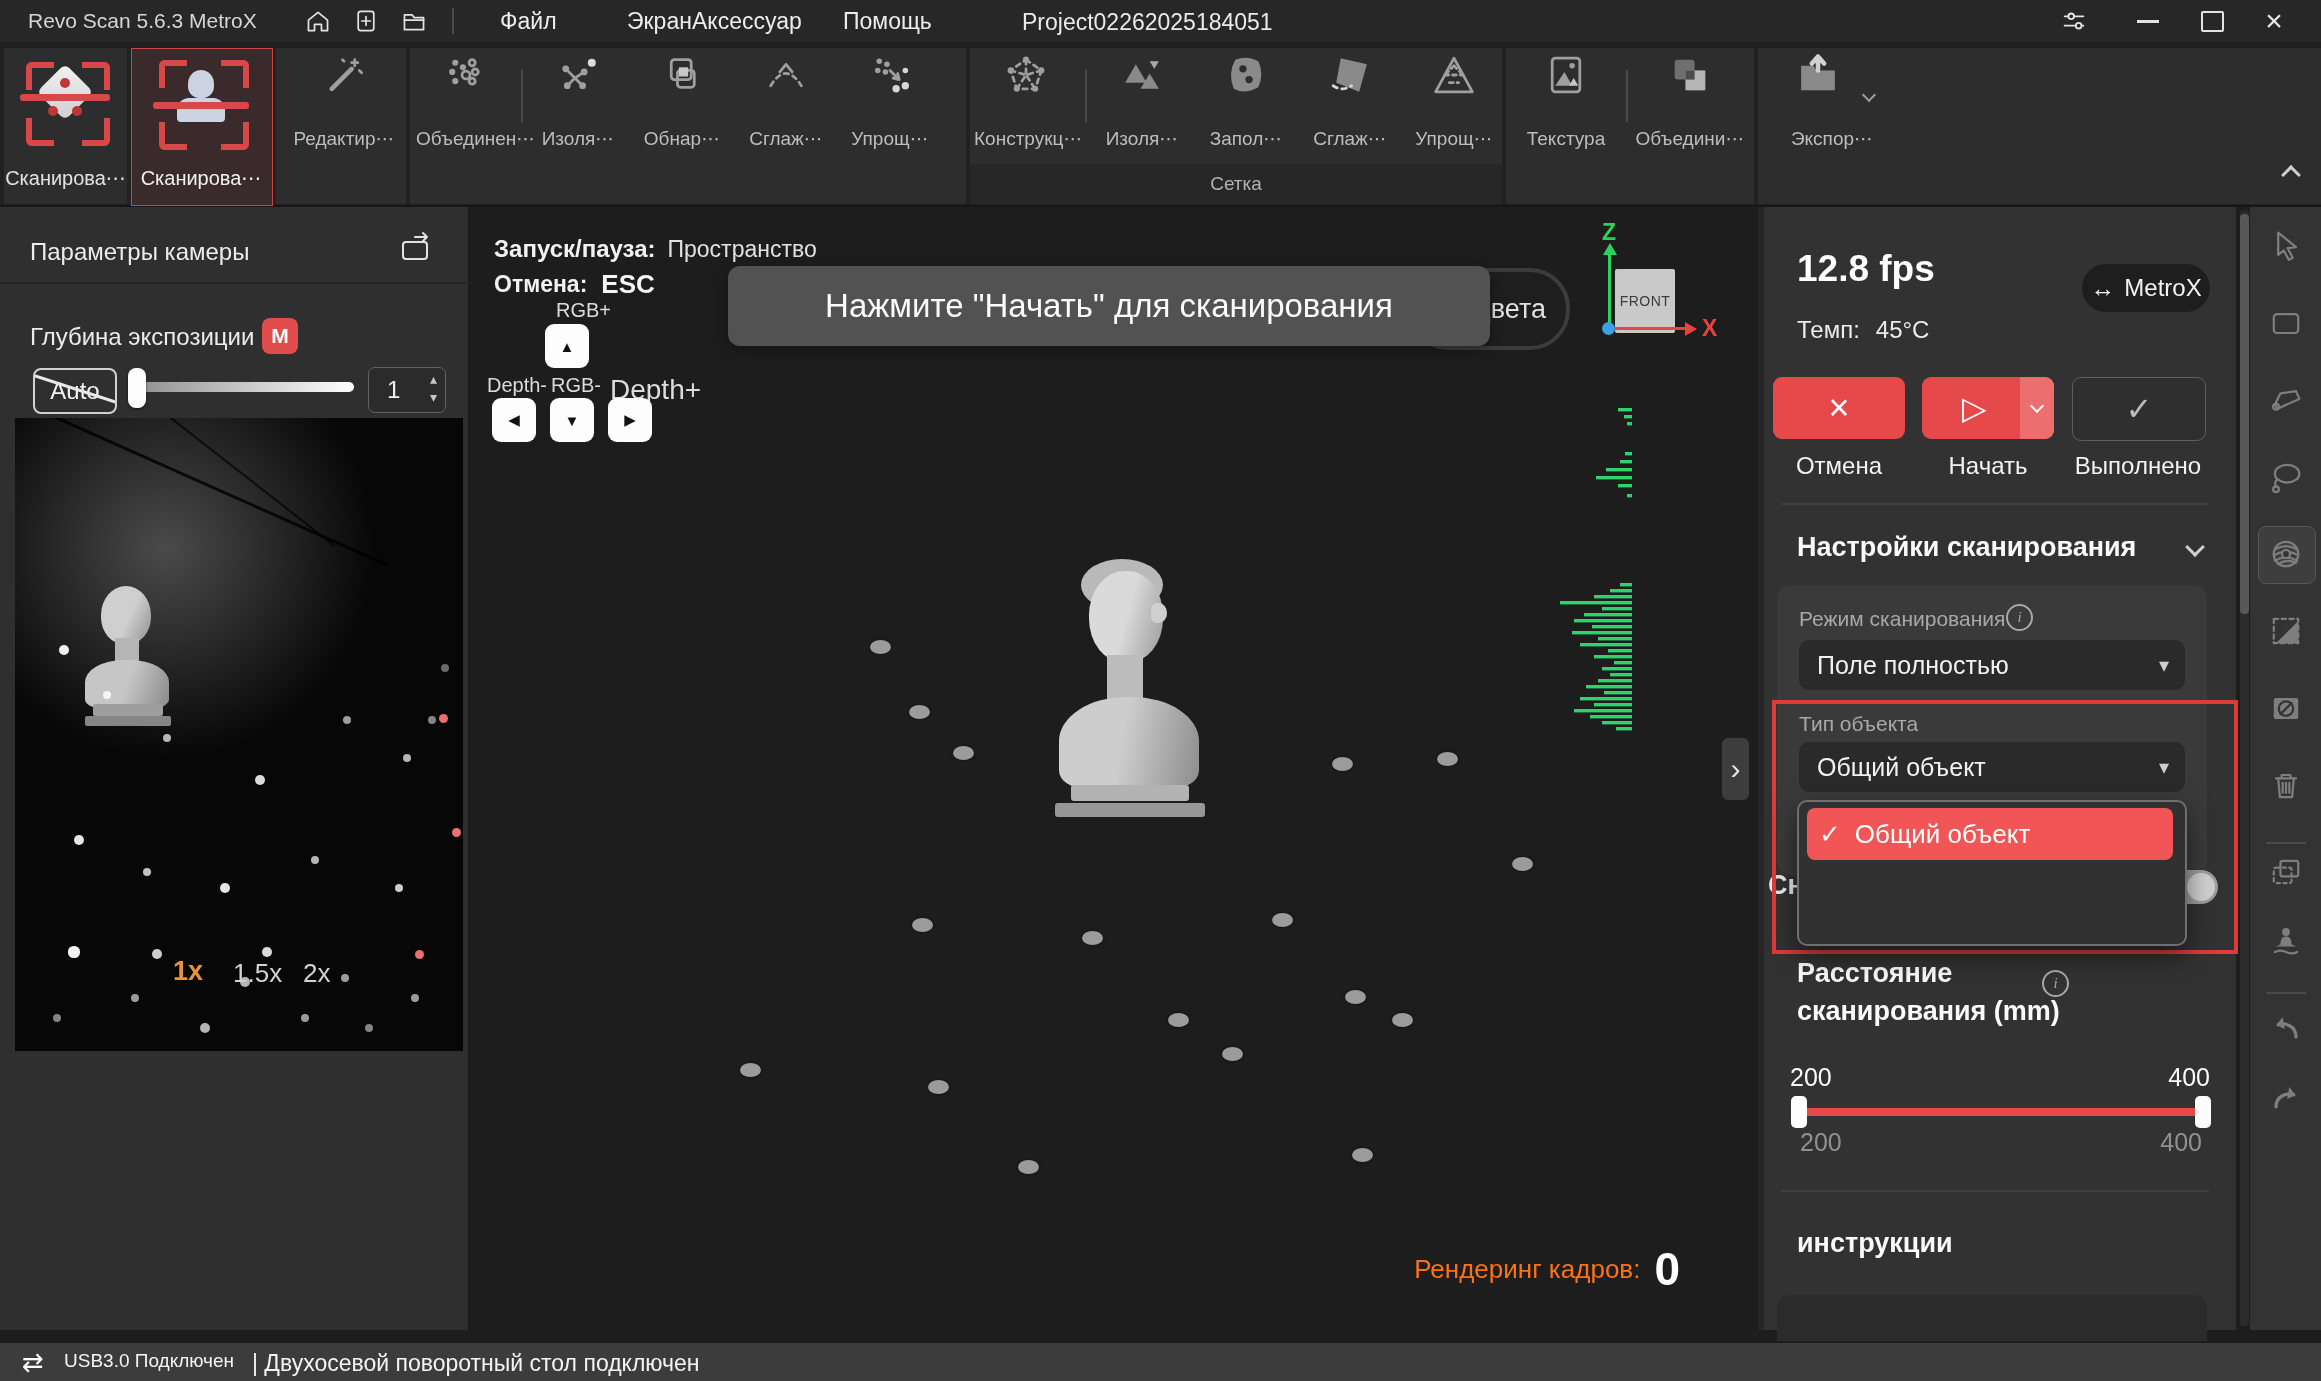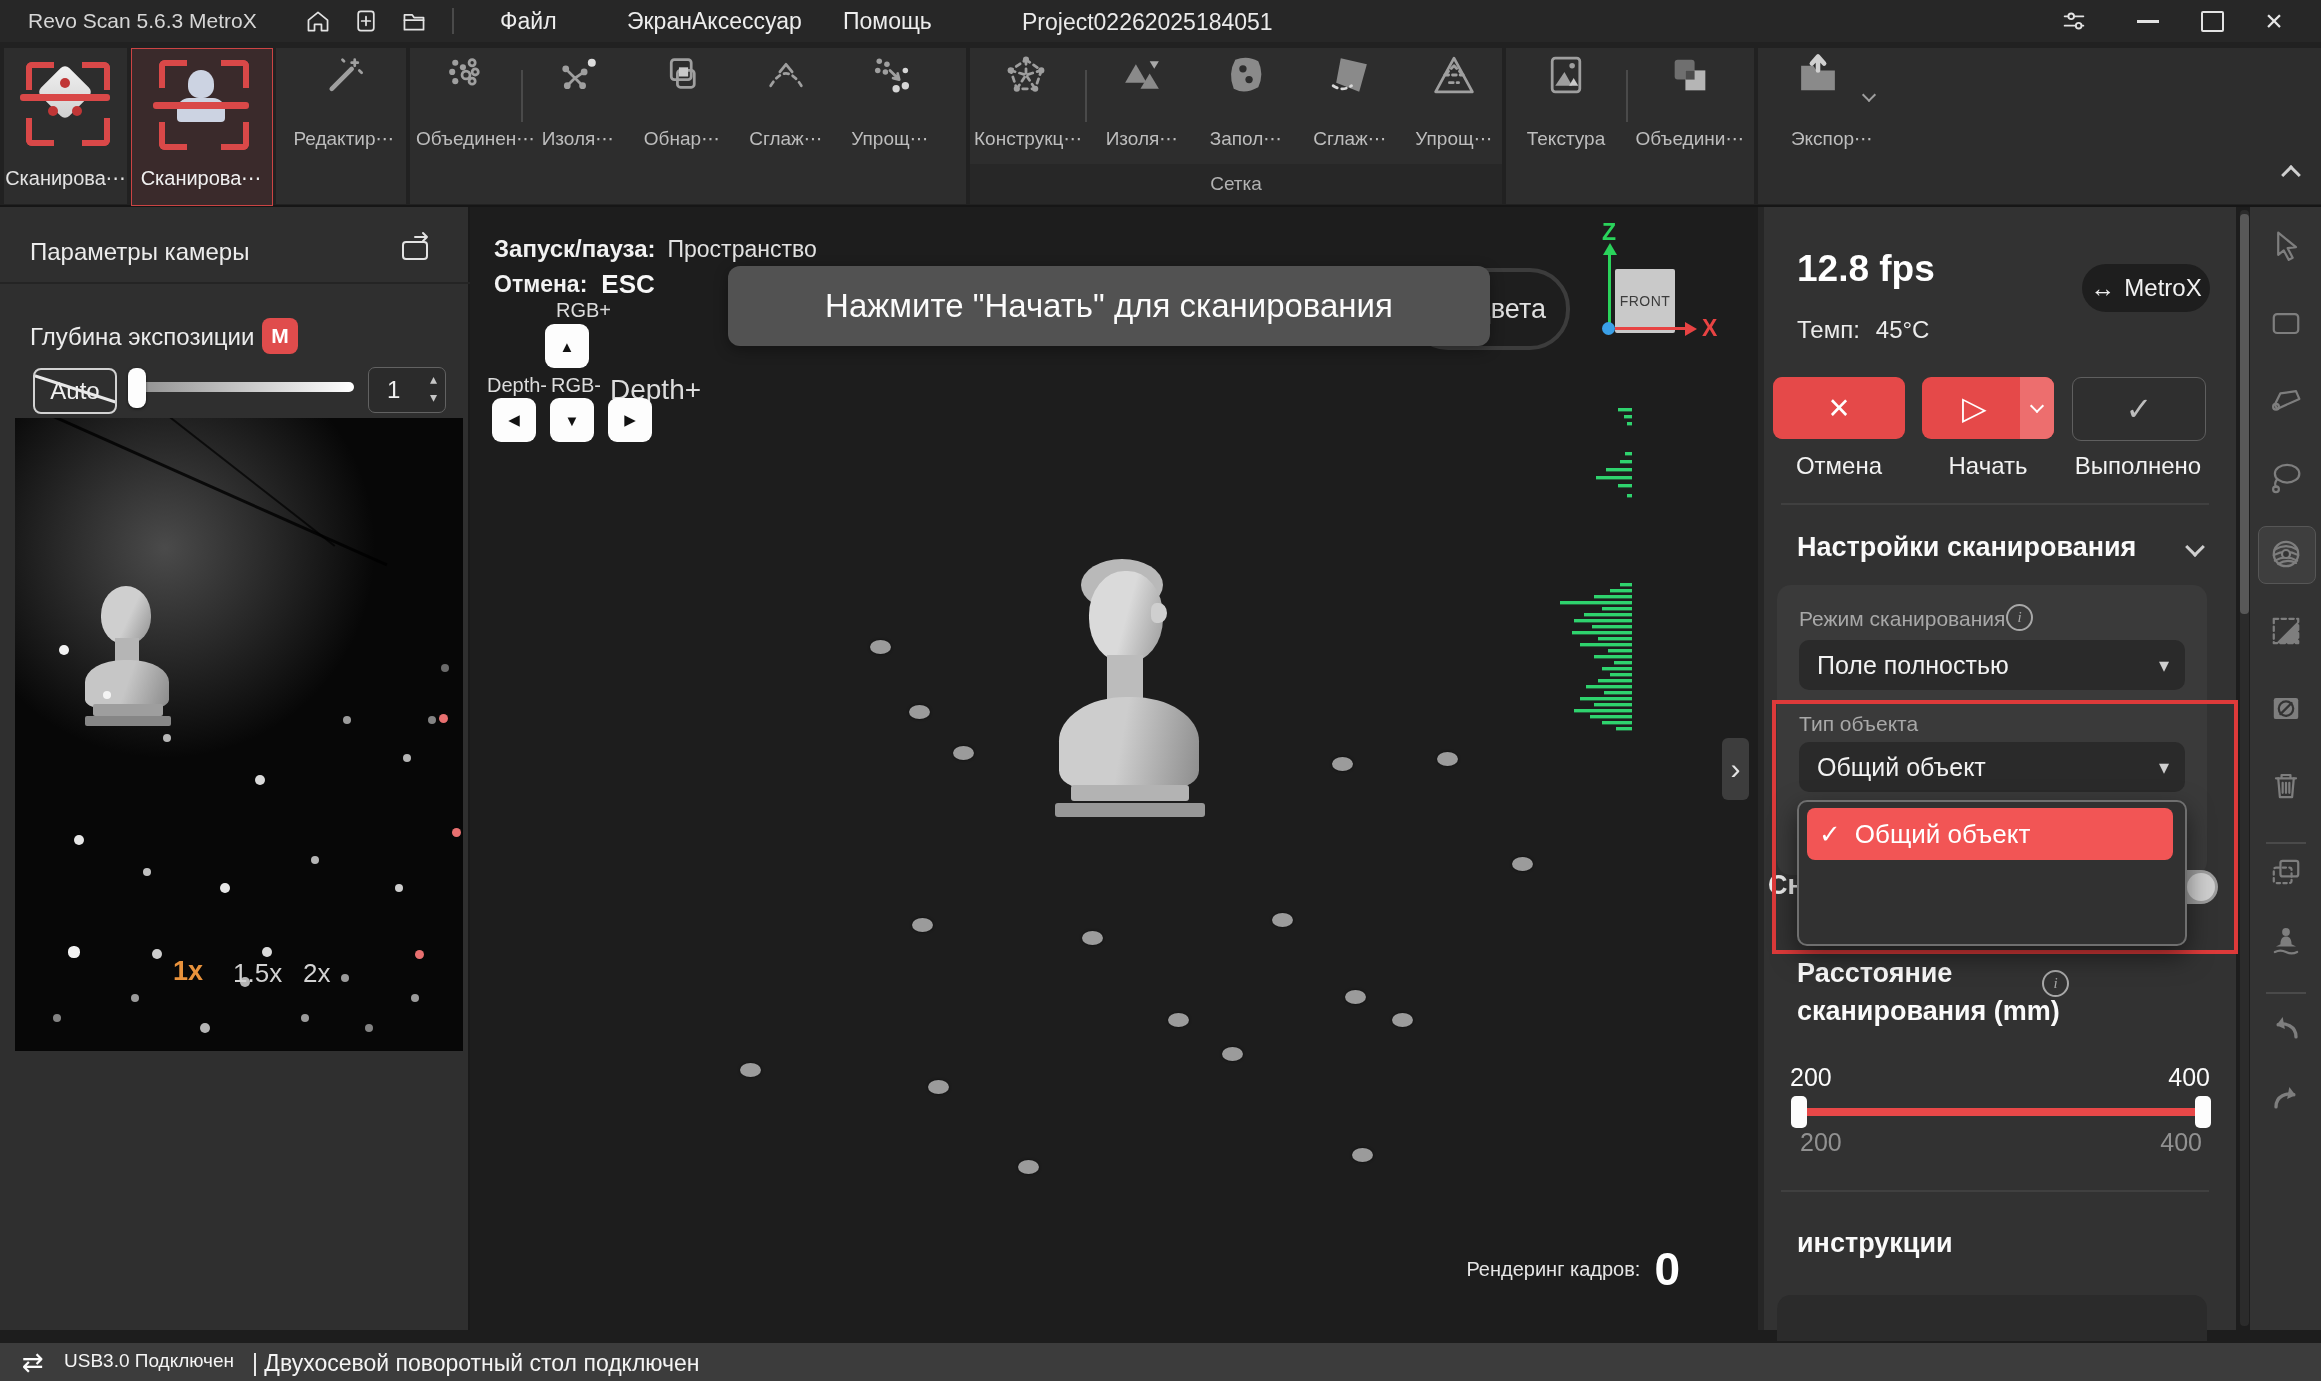--- a/index.html
+++ b/index.html
@@ -416,21 +416,21 @@
           <rect x="81" y="312" width="58" height="3.4" fill="#2fd36e"></rect>
           <rect x="97" y="318" width="42" height="3.4" fill="#2fd36e"></rect>
           <rect x="109" y="324" width="30" height="3.4" fill="#2fd36e"></rect>
           <rect x="123" y="330" width="16" height="3.4" fill="#2fd36e"></rect>
         </svg>
     </div>
 
     <div class="abs ctr" style="left:1252px;top:531px;width:27px;height:62px;background:#3d3d3d;border-radius:6px;color:#e5e5e5;font-size:30px;">›</div>
 
     <div class="abs flex" style="left:700px;top:1034px;width:510px;height:56px;justify-content:flex-end;gap:14px;">
-      <span style="font-size:20px;color:#e5e5e5;">Рендеринг кадров:</span>
+      <span style="font-size:26px;color:#f97316;">Рендеринг кадров:</span>
       <span style="font-size:46px;font-weight:bold;color:#ffffff;">0</span>
     </div>
   </div>
 
   <div class="abs" style="left:1758px;top:207px;width:6px;height:1123px;background:#262626;"></div>
 
   <div class="abs" style="left:1764px;top:207px;width:472px;height:1123px;background:#323232;overflow:hidden;"></div>
 
   <div class="abs nowrap" style="left:1797px;top:248px;font-size:37px;font-weight:bold;color:#ffffff;">12.8 fps</div>
   <div class="abs ctr" style="left:2082px;top:264px;width:128px;height:48px;background:#1e1e1e;border-radius:24px;gap:9px;">

